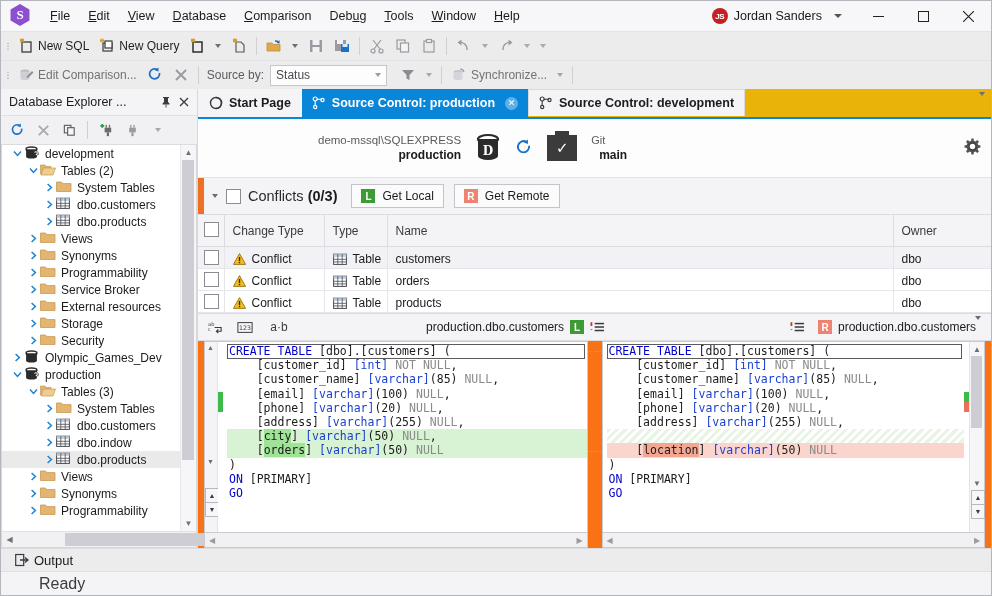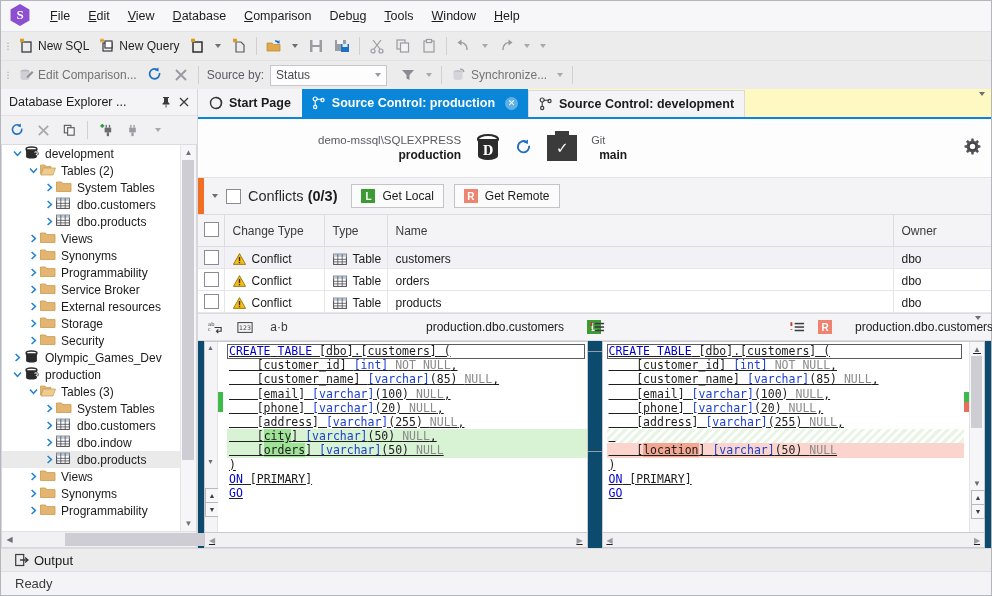--- a/index.html
+++ b/index.html
@@ -81,21 +81,21 @@
   .vsb .arrow{height:15px;display:flex;align-items:center;justify-content:center;color:#707079;font-size:8px;}
   .vsb .thumb{position:absolute;top:15px;left:1px;width:12px;height:120px;background:#cdcdd3;}
   .hsb{height:15px;background:#f1f1f3;display:flex;align-items:center;flex:0 0 auto;
        border:1px solid #d7d7dc;border-top:1px solid #e1e1e4;}
   .hsb .arrow{width:15px;text-align:center;color:#707079;font-size:8px;}
   .hsb .track{flex:1 1 auto;height:13px;background:#f1f1f3;position:relative;}
   .hsb .thumb{position:absolute;left:48px;top:0;width:222px;height:13px;background:#cdcdd3;}
 
   
   .right{flex:1 1 auto;display:flex;flex-direction:column;min-width:0;min-height:0;background:#f4f4f6;}
-  .tabstrip{height:28px;display:flex;align-items:center;background:#fef9c3;flex:0 0 auto;position:relative;}
+  .tabstrip{height:28px;display:flex;align-items:flex-start;background:#eab308;flex:0 0 auto;position:relative;}
   .tab{height:26px;display:flex;align-items:center;gap:6px;padding:0 10px;font-size:12.5px;
        font-weight:bold;color:#1b1b1b;background:#f4f4f6;border:1px solid transparent;cursor:default;}
   .tab.inactive{background:#f4f4f6;border:1px solid #dadade;border-bottom:none;}
   .tab.active{background:#0a86d8;color:#fff;border:none;height:28px;}
   .tab .closex{width:13px;height:13px;border-radius:50%;background:rgba(255,255,255,.35);
                color:#fff;font-size:9px;display:flex;align-items:center;justify-content:center;margin-left:4px;}
   .tabdrop{position:absolute;right:6px;bottom:7px;}
 
   .contentpane{flex:1 1 auto;display:flex;flex-direction:column;min-height:0;
                background:#fdfdfd;border-top:2px solid #0a86d8;}
@@ -142,25 +142,25 @@
   .cell-check{width:13px;height:13px;border:1px solid #8b8b92;background:#fff;display:inline-block;}
   .warnicon{display:inline-block;width:13px;height:12px;position:relative;margin-right:6px;
             vertical-align:-2px;}
   .tblicon{display:inline-block;width:13px;height:12px;margin-right:7px;vertical-align:-2px;position:relative;}
   .flexcell{display:flex;align-items:center;}
 
   
   .difftoolbar{height:26px;background:#f4f4f6;display:flex;align-items:center;flex:0 0 auto;
                border-top:1px solid #dcdce0;border-bottom:1px solid #dcdce0;position:relative;}
   .dtb{width:26px;height:22px;display:flex;align-items:center;justify-content:center;margin-left:4px;}
-  .dt-name{display:flex;align-items:center;gap:23px;font-size:12px;color:#1b1b1b;}
+  .dt-name{display:flex;align-items:center;gap:6px;font-size:12px;color:#1b1b1b;}
   .dd-arrow{position:absolute;right:10px;}
 
   
-  .diffarea{flex:1 1 auto;display:flex;min-height:0;background:#0c4a6e;padding:0 0 0 0;text-decoration:underline;}
+  .diffarea{flex:1 1 auto;display:flex;min-height:0;background:#f97316;padding:0 0 0 0;}
   .pane{flex:1 1 0;display:flex;flex-direction:column;min-width:0;position:relative;}
   .pane.left{margin-left:6px;}
   .pane.right{margin-right:6px;}
   .splitter{width:14px;flex:0 0 14px;position:relative;}
   .splitter .hline{position:absolute;top:10px;left:0;width:14px;height:1px;background:#9a9aa0;}
   .splitter .hline2{position:absolute;top:110px;left:0;width:14px;height:1px;background:#9a9aa0;}
   .code-outer{flex:1 1 auto;display:flex;min-height:0;border:1px solid #c9c9cf;background:#fff;}
   .gutter{width:12px;flex:0 0 12px;background:#f4f4f6;border-right:1px solid #e4e4e8;position:relative;}
   .marg{width:5px;flex:0 0 5px;position:relative;background:#fff;}
   .codebody{flex:1 1 auto;position:relative;overflow:hidden;background:#fff;}
@@ -189,21 +189,21 @@
   .navbtn{width:12px;height:13px;border:1px solid #b8b8be;background:#f7f7f9;
           display:flex;align-items:center;justify-content:center;font-size:7px;color:#3a3a40;margin-bottom:-1px;}
   .marktick{position:absolute;left:0;width:5px;height:10px;}
 
   
   .outputbar{height:22px;background:#ececed;display:flex;align-items:center;gap:5px;
              padding-left:14px;flex:0 0 auto;border-top:1px solid #dcdce0;}
   .outputbar .lbl{font-size:13px;color:#1b1b1b;}
   .statusbar{height:23px;background:#f4f4f6;display:flex;align-items:center;padding-left:14px;
              flex:0 0 auto;border-top:1px solid #e0e0e4;}
-  .statusbar .lbl{font-size:13px;color:#3a3a40;}
+  .statusbar .lbl{font-size:16px;color:#3a3a40;margin-left:24px;}
 </style>
 </head>
 <body>
 
 <div class="app">
 
   <div class="menubar">
     <div class="applogo">
       <div class="hexlogo">
           <span>S</span>
@@ -212,20 +212,42 @@
     <div class="menu-items">
       <div class="menu-item"><u>F</u>ile</div>
       <div class="menu-item"><u>E</u>dit</div>
       <div class="menu-item"><u>V</u>iew</div>
       <div class="menu-item"><u>D</u>atabase</div>
       <div class="menu-item"><u>C</u>omparison</div>
       <div class="menu-item">Deb<u>u</u>g</div>
       <div class="menu-item"><u>T</u>ools</div>
       <div class="menu-item"><u>W</u>indow</div>
       <div class="menu-item"><u>H</u>elp</div>
+    </div>
+    <div class="titlebar-right">
+      <div class="account">
+        <div class="avatar">JS</div>
+        <div class="acct-name">Jordan Sanders</div>
+        <div class="caret"></div>
+      </div>
+      <div class="wbtn">
+        <svg width="11" height="11" viewBox="0 0 11 11">
+            <rect x="0" y="5" width="11" height="1" fill="#222"></rect>
+          </svg>
+      </div>
+      <div class="wbtn">
+        <svg width="11" height="11" viewBox="0 0 11 11">
+            <rect x="0.5" y="0.5" width="10" height="10" fill="none" stroke="#222"></rect>
+          </svg>
+      </div>
+      <div class="wbtn close">
+        <svg width="11" height="11" viewBox="0 0 11 11">
+            <path d="M0 0 L11 11 M11 0 L0 11" stroke="#222" stroke-width="1.1" fill="none"></path>
+          </svg>
+      </div>
     </div>
   </div>
 
   <div class="toolbar">
     <div class="grip">⋮</div>
     <div class="tb">
       <span class="ico">
         <svg width="16" height="16" viewBox="0 0 16 16">
             <rect x="4" y="4" width="9" height="10" fill="none" stroke="#3a3a40" stroke-width="1.3"></rect>
             <path d="M2 2.5 L6 2.5 M4 0.5 L4 4.5 M2.2 1 L5.8 4 M5.8 1 L2.2 4" stroke="#d79b20" stroke-width="1.1"></path>

